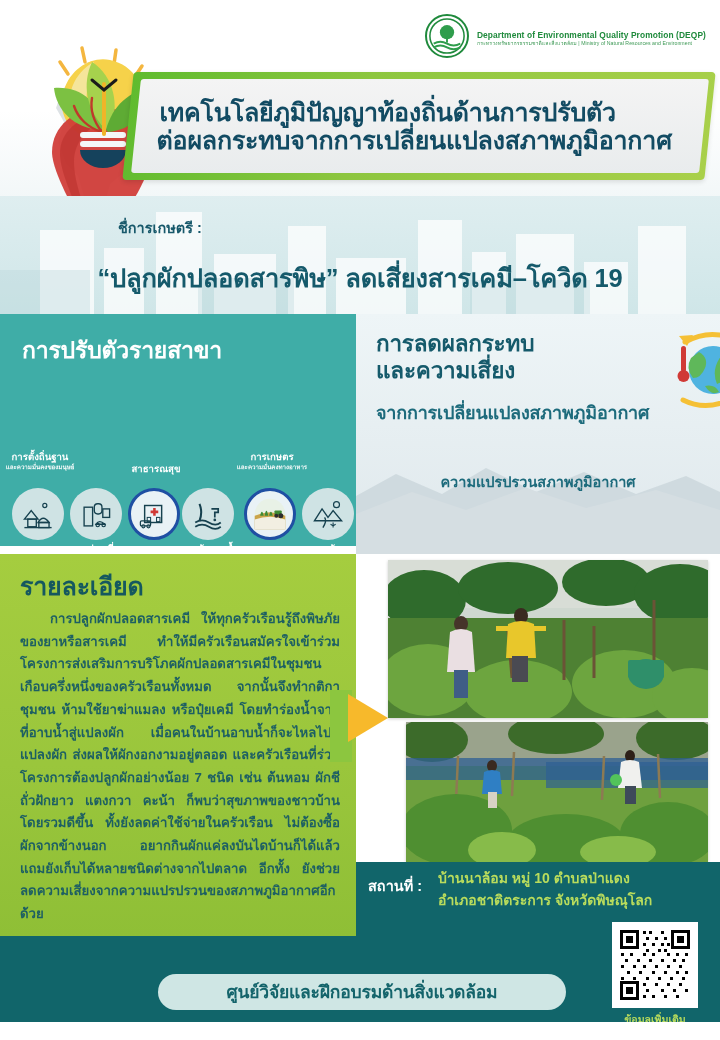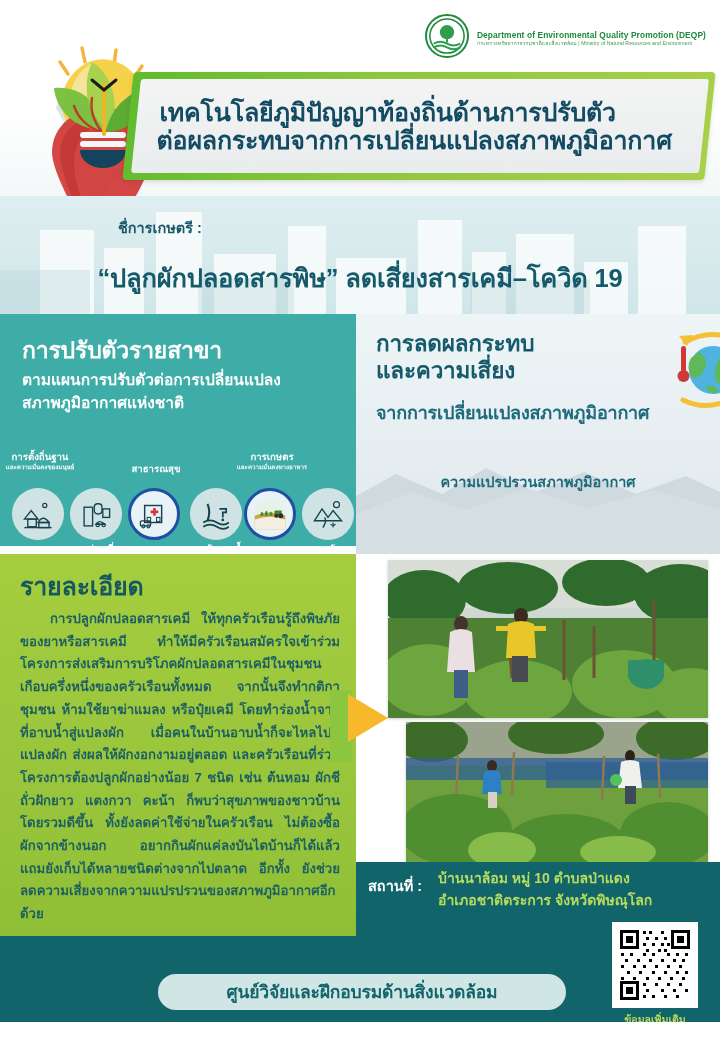--- a/index.html
+++ b/index.html
@@ -286,24 +286,20 @@
         <rect x="198" y="82" width="96" height="36"></rect>
         <rect x="470" y="84" width="120" height="34"></rect>
       </g>
     </svg>
   </div>
   <div class="techname-label">ชื่การเกษตรี :</div>
   <div class="techname-value">“ปลูกผักปลอดสารพิษ” ลดเสี่ยงสารเคมี–โควิด 19</div>
 
   <div class="panel-left">
     <h2>การปรับตัวรายสาขา</h2>
-    <div class="sub">
-      <div>ตามแผนการปรับตัวต่อการเปลี่ยนแปลง</div>
-      <div>สภาพภูมิอากาศแห่งชาติ</div>
-    </div>
   </div>
 
   <div class="sector-row">
 
     <div class="sector" style="left:6px; top:36px;">
       <div class="cap" style="left:-37px; top:-36px;">
         <span>การตั้งถิ่นฐาน</span>
         <small>และความมั่นคงของมนุษย์</small>
       </div>
       <div class="bub">
@@ -344,21 +340,21 @@
           <path d="M19 13 h3 v3 h3 v3 h-3 v3 h-3 v-3 h-3 v-3 h3 Z" fill="#d03a36"></path>
           <rect x="12" y="24" width="4" height="5" fill="none" stroke="#16414f" stroke-width="1.2"></rect>
           <rect x="23" y="24" width="4" height="5" fill="none" stroke="#16414f" stroke-width="1.2"></rect>
           <rect x="4" y="28" width="12" height="6" rx="1.5" fill="none" stroke="#16414f" stroke-width="1.5"></rect>
           <circle cx="7.5" cy="34.5" r="1.8" fill="none" stroke="#16414f" stroke-width="1.3"></circle>
           <circle cx="13.5" cy="34.5" r="1.8" fill="none" stroke="#16414f" stroke-width="1.3"></circle>
         </svg>
       </div>
     </div>
 
-    <div class="sector" style="left:184px; top:36px;">
+    <div class="sector" style="left:176px; top:36px;">
       <div class="bub">
         <svg viewBox="0 0 40 40" width="34" height="34">
           <path d="M10 8 q4 10 0 20" stroke="#16414f" stroke-width="2.4" fill="none"></path>
           <path d="M24 14 h8 v4 h-4 v6" stroke="#16414f" stroke-width="2" fill="none"></path>
           <path d="M5 30 q8 -5 16 0 t14 0" stroke="#16414f" stroke-width="2" fill="none"></path>
           <path d="M5 35 q8 -5 16 0 t14 0" stroke="#16414f" stroke-width="2" fill="none"></path>
           <circle cx="28" cy="27" r="1.6" fill="#16414f"></circle>
         </svg>
       </div>
       <div class="cap" style="left:-37px; top:56px;">

